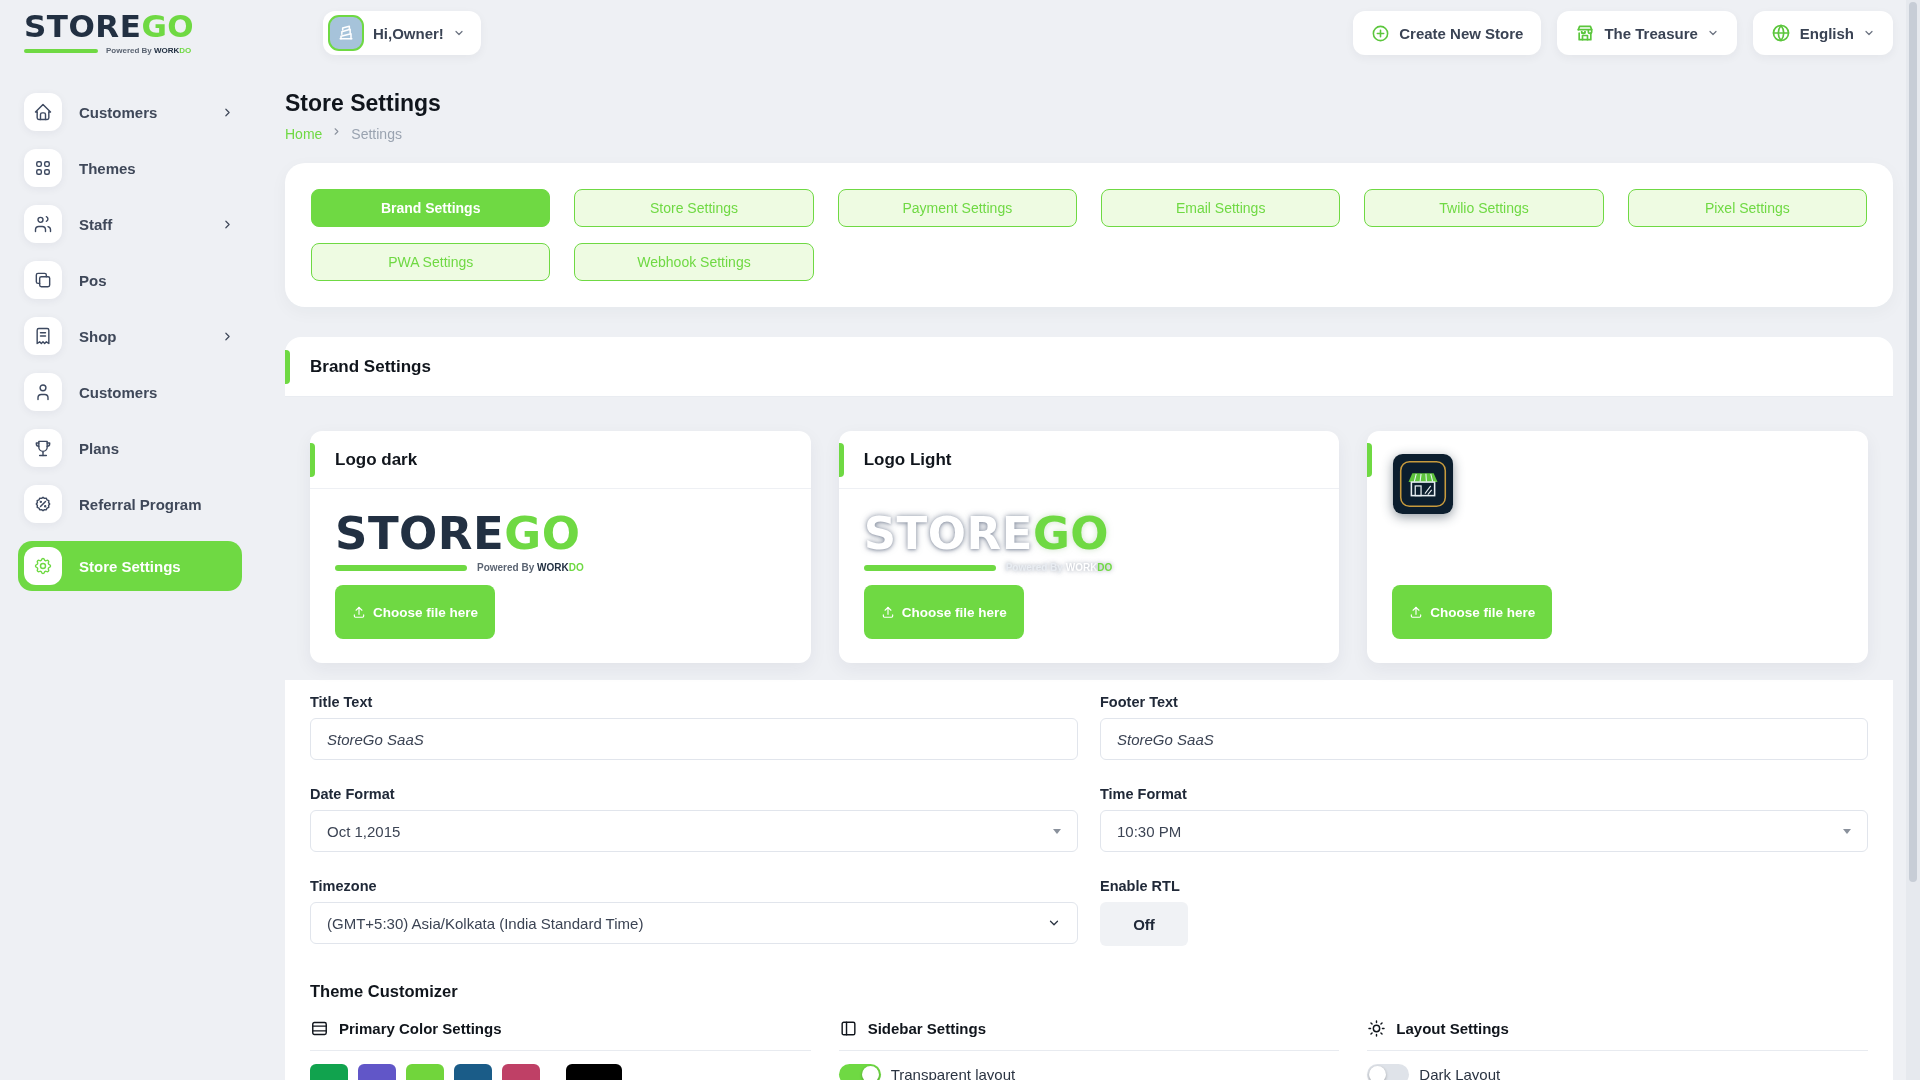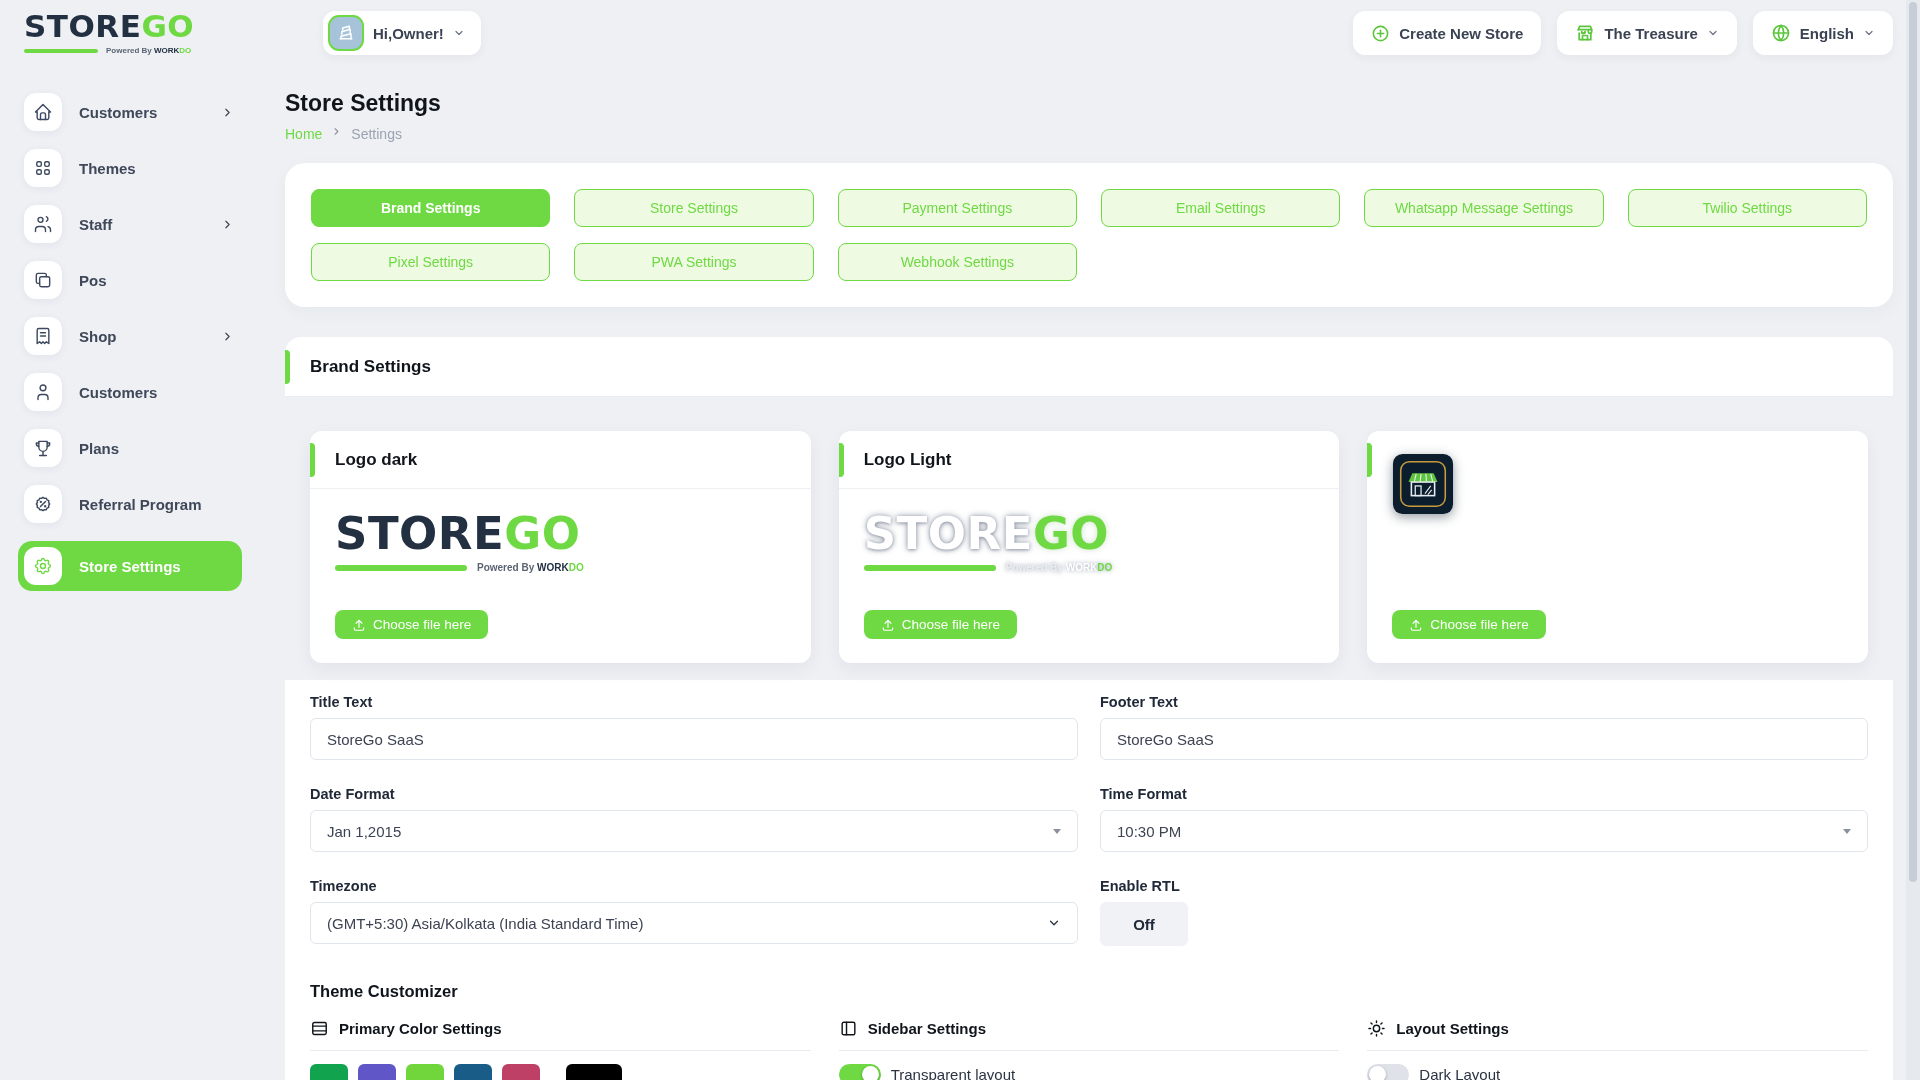--- a/index.html
+++ b/index.html
@@ -113,31 +113,31 @@
   }
   .lc-header {
     height:58px; flex:0 0 auto; display:flex; align-items:center; padding:0 25px;
     border-bottom:1px solid #eef0f4; font-size:17px; font-weight:bold; color:#10151c;
   }
   .lc-accent { position:absolute; left:0; top:12px; width:5px; height:34px; background:#6fd943; border-radius:0 4px 4px 0; }
   .lc-body { flex:1; padding:22px 25px 24px; display:flex; flex-direction:column; justify-content:space-between; align-items:flex-start; }
   .choose-btn {
     display:inline-flex; align-items:center; gap:7px;
     background:#6fd943; color:#fff; border:none; border-radius:8px;
-    font-size:13.5px; font-weight:400; padding:0 17px; height:29px; cursor:pointer;
+    font-size:13.5px; font-weight:700; padding:0 17px; height:54px; cursor:pointer;
     font-family:inherit;
   }
   .favicon-box { width:62px; height:62px; filter:drop-shadow(0 3px 6px rgba(13,30,46,.45)); }
 
   .bc-white { background:#fff; padding:14px 25px 60px; }
   .form-grid { display:grid; grid-template-columns:1fr 1fr; gap:26px 22px; }
   .field label { display:block; font-size:14.5px; font-weight:bold; color:#202938; margin-bottom:8px; }
   .text-input {
     width:100%; height:42px; border:1px solid #e1e5ec; border-radius:6px;
-    padding:0 16px; font-size:15px; color:#3c4454; background:#fff; font-family:inherit; outline:none;
+    padding:0 16px; font-size:15px; color:#3c4454; background:#fff; font-family:inherit; outline:none;font-style:italic;
   }
   .select {
     width:100%; height:42px; border:1px solid #e1e5ec; border-radius:6px;
     padding:0 16px; font-size:15px; color:#3c4454; background:#fff;
     display:flex; align-items:center; justify-content:space-between; cursor:pointer;
   }
   .select .arrow-tri {
     width:0; height:0; border-left:4px solid transparent; border-right:4px solid transparent;
     border-top:5px solid #8a919c;
   }
@@ -359,21 +359,20 @@
         <path d="M9 6l6 6-6 6"></path>
       </svg>
     <span class="bc-cur">Settings</span>
   </div>
 
   <div class="tabs-card">
     <div class="tab active">Brand Settings</div>
     <div class="tab">Store Settings</div>
     <div class="tab">Payment Settings</div>
     <div class="tab">Email Settings</div>
-    <div class="tab">Whatsapp Message Settings</div>
     <div class="tab">Twilio Settings</div>
     <div class="tab">Pixel Settings</div>
     <div class="tab">PWA Settings</div>
     <div class="tab">Webhook Settings</div>
   </div>
 
   <section class="brand-card">
     <div class="bc-header">
       <span class="accent-bar"></span>
       <span>Brand Settings</span>
@@ -456,21 +455,21 @@
           <input class="text-input" type="text" value="StoreGo SaaS" style="">
         </div>
         <div class="field">
           <label>Footer Text</label>
           <input class="text-input" type="text" value="StoreGo SaaS" style="">
         </div>
 
         <div class="field">
           <label>Date Format</label>
           <div class="select">
-            <span>Jan 1,2015</span>
+            <span>Oct 1,2015</span>
             <span class="arrow-tri"></span>
           </div>
         </div>
         <div class="field">
           <label>Time Format</label>
           <div class="select">
             <span>10:30 PM</span>
             <span class="arrow-tri"></span>
           </div>
         </div>

